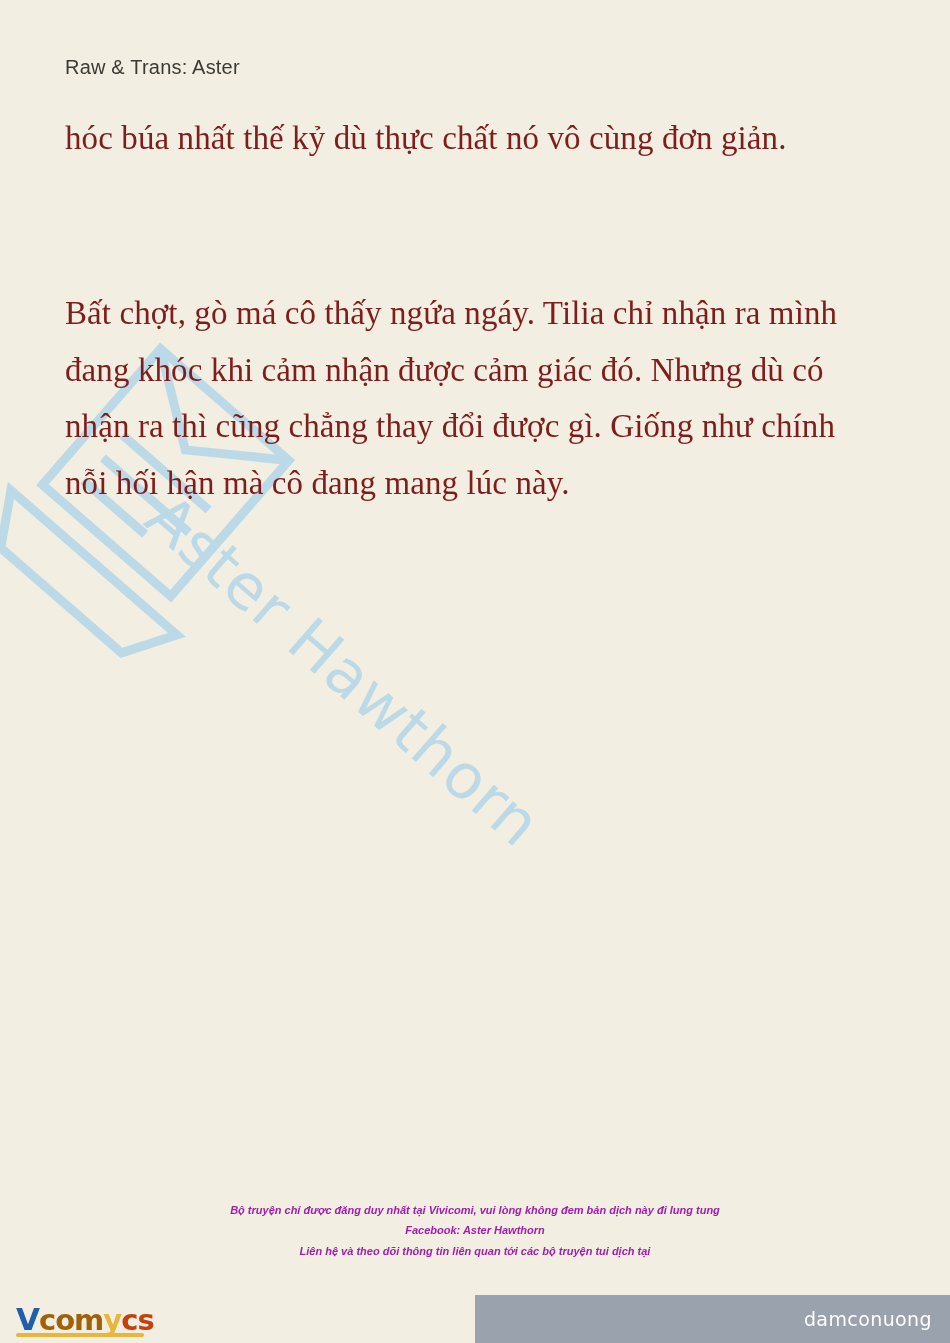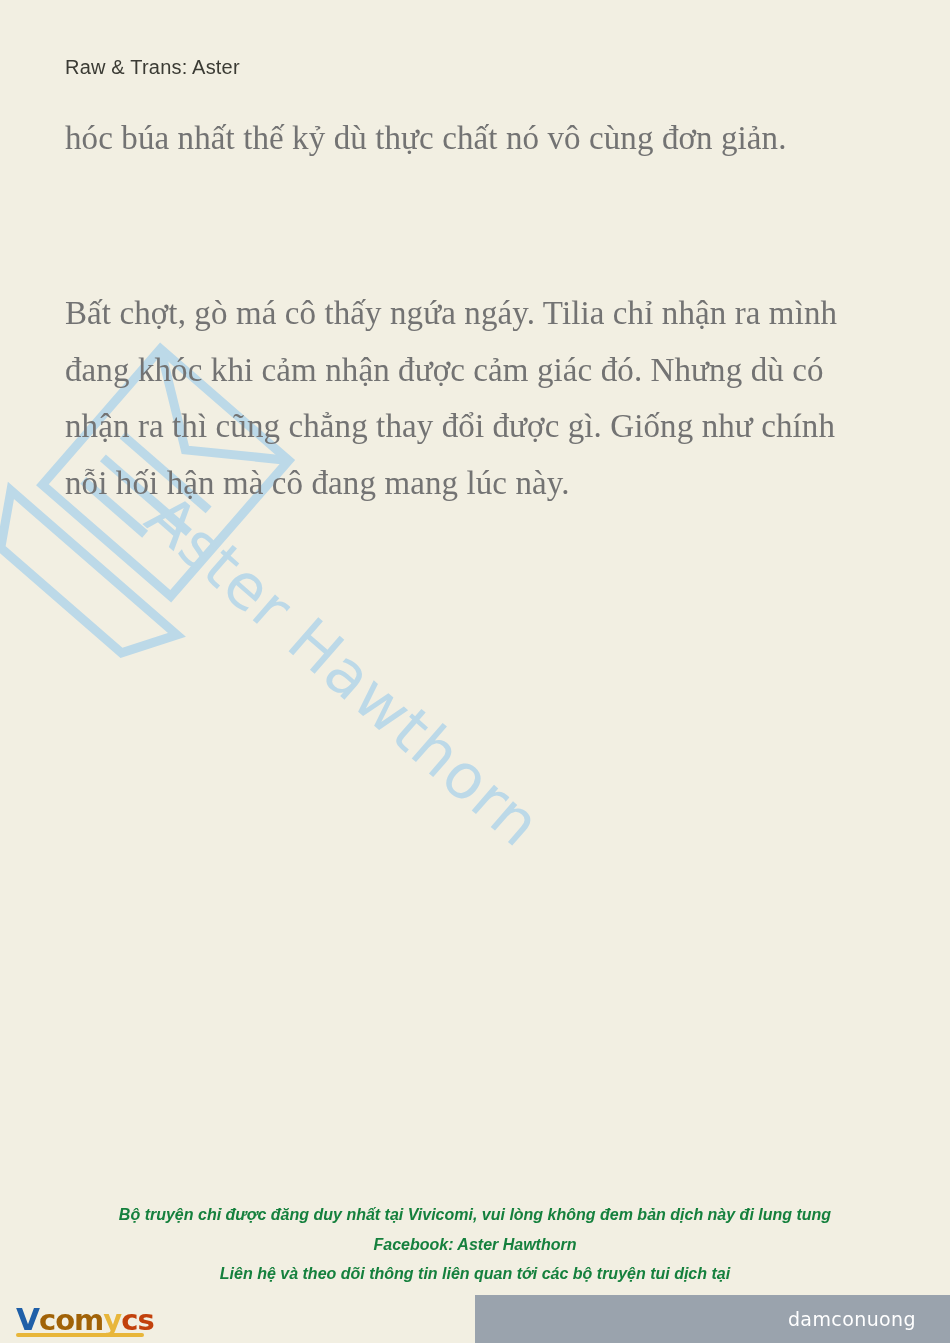--- a/index.html
+++ b/index.html
@@ -67,39 +67,39 @@
   .content {
     position: absolute;
     left: 65px;
     top: 110px;
     width: 820px;
   }
   .para {
     font-family: "Liberation Serif", serif;
     font-size: 33px;
     line-height: 1.72;
-    color: #737373;
+    color: #7f1d1d;
     margin: 0 0 62px 0;
     letter-spacing: .1px;
   }
   .para.p1 { margin-bottom: 118px; }
   .para.p2 { margin-bottom: 100px; }
 
   
   .credits {
     position: absolute;
     left: 0;
     right: 0;
     top: 1200px;
     text-align: center;
     font-family: "Liberation Sans", sans-serif;
     font-style: italic;
     font-weight: bold;
-    font-size: 16px;
-    color: #15803d;
+    font-size: 11px;
+    color: #a21caf;
     line-height: 1.85;
   }
   .credits div { margin: 0; }
 
   
   .bottombar {
     position: absolute;
     left: 0;
     bottom: 0;
     width: 950px;
@@ -120,21 +120,21 @@
   .bar-right {
     position: absolute;
     right: 0;
     bottom: 0;
     width: 475px;
     height: 48px;
     background: #9aa3ad;
     display: flex;
     align-items: center;
     justify-content: flex-end;
-    padding-right: 34px;
+    padding-right: 18px;
     box-sizing: border-box;
     margin-top: 35px;
   }
   .brand {
     font-family: "DejaVu Sans", sans-serif;
     font-weight: bold;
     font-size: 29px;
     letter-spacing: -1px;
     color: #1f5fa8;
     display: flex;

